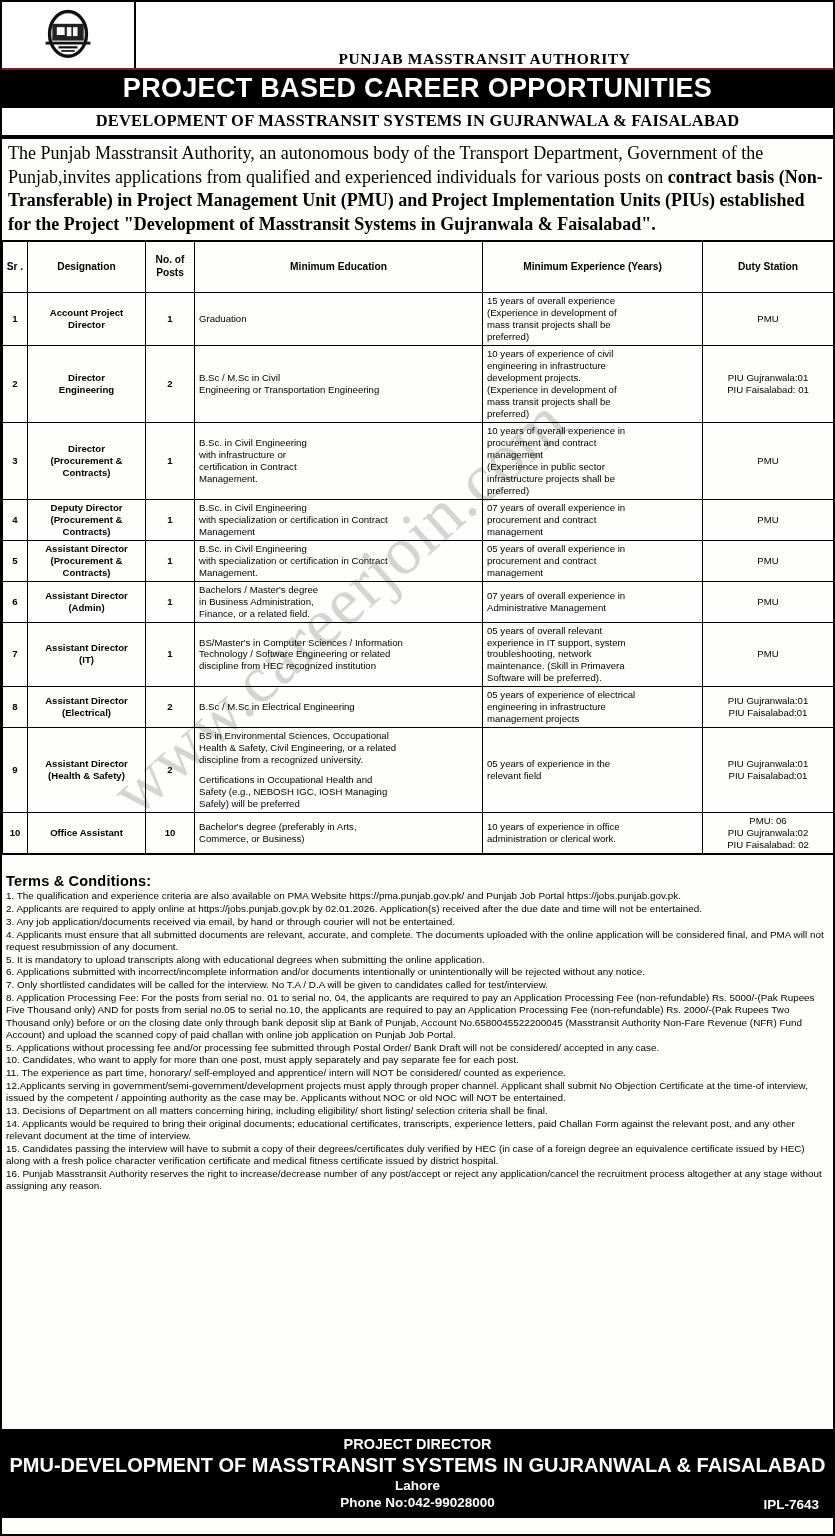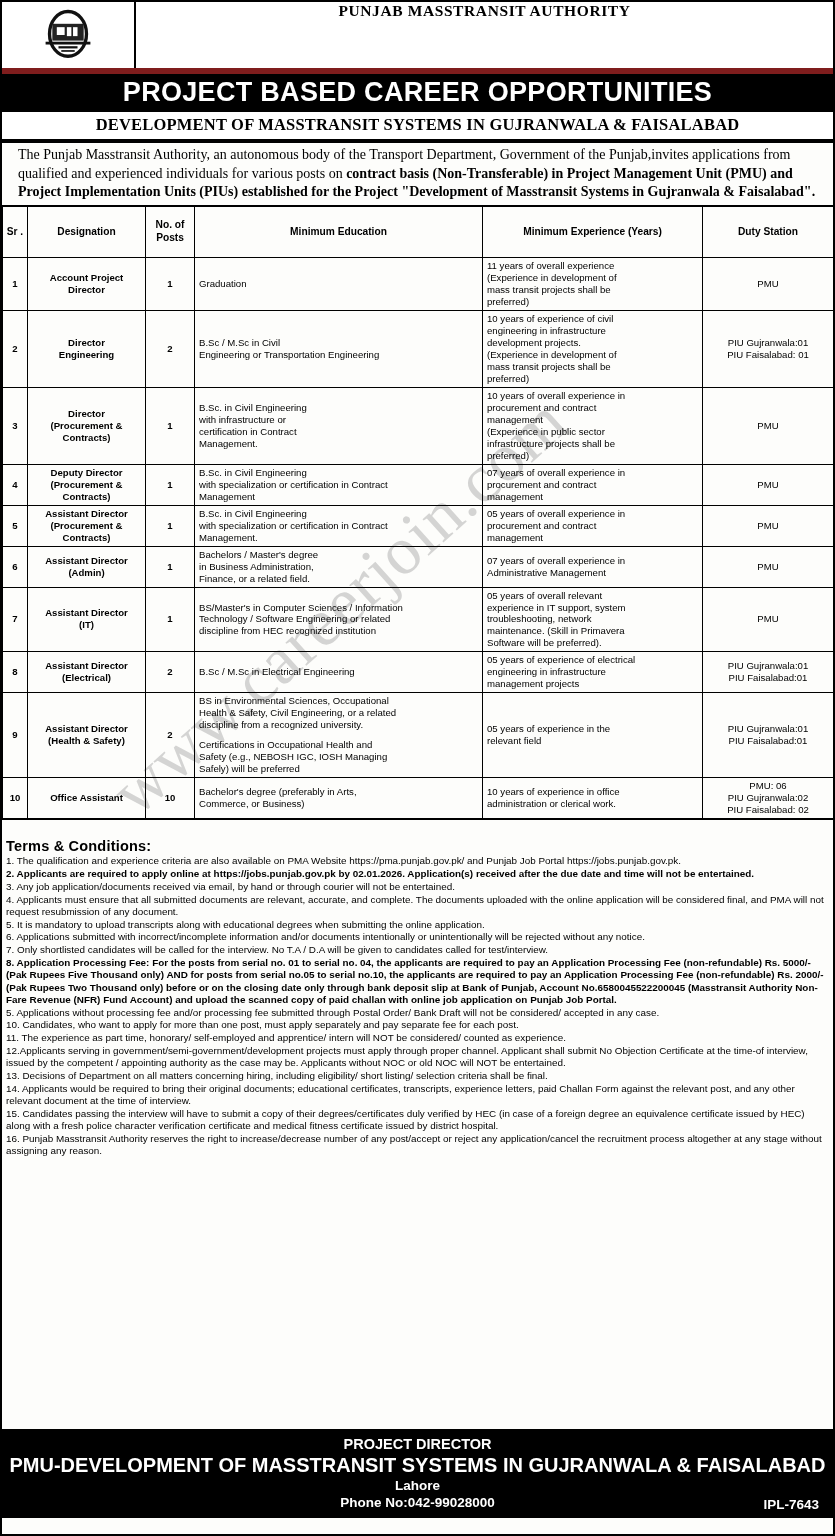--- a/index.html
+++ b/index.html
@@ -40,23 +40,23 @@
     font-weight: 400;
     color: rgba(120,120,120,0.30);
     white-space: nowrap;
     letter-spacing: 1px;
   }
 
   
   #masthead {
     position: relative;
     height: 66px;
-    border-bottom: 6px solid #7f1d1d;
+    border-bottom: 2px solid #7f1d1d;
     display: flex;
-    align-items: flex-start;
+    align-items: flex-end;
     background: #fff;
   }
   #logo-box {
     width: 132px;
     height: 100%;
     border-right: 2px solid #000;
     display: flex;
     align-items: center;
     justify-content: center;
     flex: 0 0 132px;
@@ -94,23 +94,23 @@
     font-size: 16.5px;
     padding: 3px 0 4px 0;
     border-bottom: 4px solid #000000;
     border-top: 1px solid #000;
     letter-spacing: 0.2px;
   }
 
   
   #intro {
     font-family: "Liberation Serif", serif;
-    font-size: 14px;
+    font-size: 18px;
     line-height: 1.30;
-    padding: 3px 6px 4px 16px;
+    padding: 3px 6px 4px 6px;
     text-align: left;
     border-bottom: 1.5px solid #000;
     position: relative;
     z-index: 6;
   }
   #intro b { font-weight: bold; }
 
   
   table.jobs {
     width: 100%;
@@ -164,21 +164,21 @@
     font-size: 14.5px;
     margin: 1px 0 1px 0;
     letter-spacing: 0.2px;
   }
   .term {
     font-size: 9.9px;
     line-height: 1.24;
     margin: 0 0 0.5px 0;
     text-align: left;
   }
-  .term b { font-weight: bold; text-align: center; }
+  .term b { font-weight: normal; text-align: center; }
 
   
   #footer {
     position: absolute;
     left: 0; right: 0; bottom: 16px;
     background: #000;
     color: #fff;
     text-align: center;
     padding: 4px 0 6px 0;
     z-index: 7;
@@ -252,21 +252,21 @@
           <td class="c-sr">1</td>
           <td class="c-desig cell-lines">
             <span>Account Project</span>
             <span>Director</span>
           </td>
           <td class="c-posts">1</td>
           <td class="c-edu cell-lines">
             <span>Graduation</span>
           </td>
           <td class="c-exp cell-lines">
-            <span>11 years of overall experience</span>
+            <span>15 years of overall experience</span>
             <span>(Experience in development of</span>
             <span>mass transit projects shall be</span>
             <span>preferred)</span>
           </td>
           <td class="c-duty cell-lines">
             <span>PMU</span>
           </td>
         </tr>
         <tr>
           <td class="c-sr">2</td>

